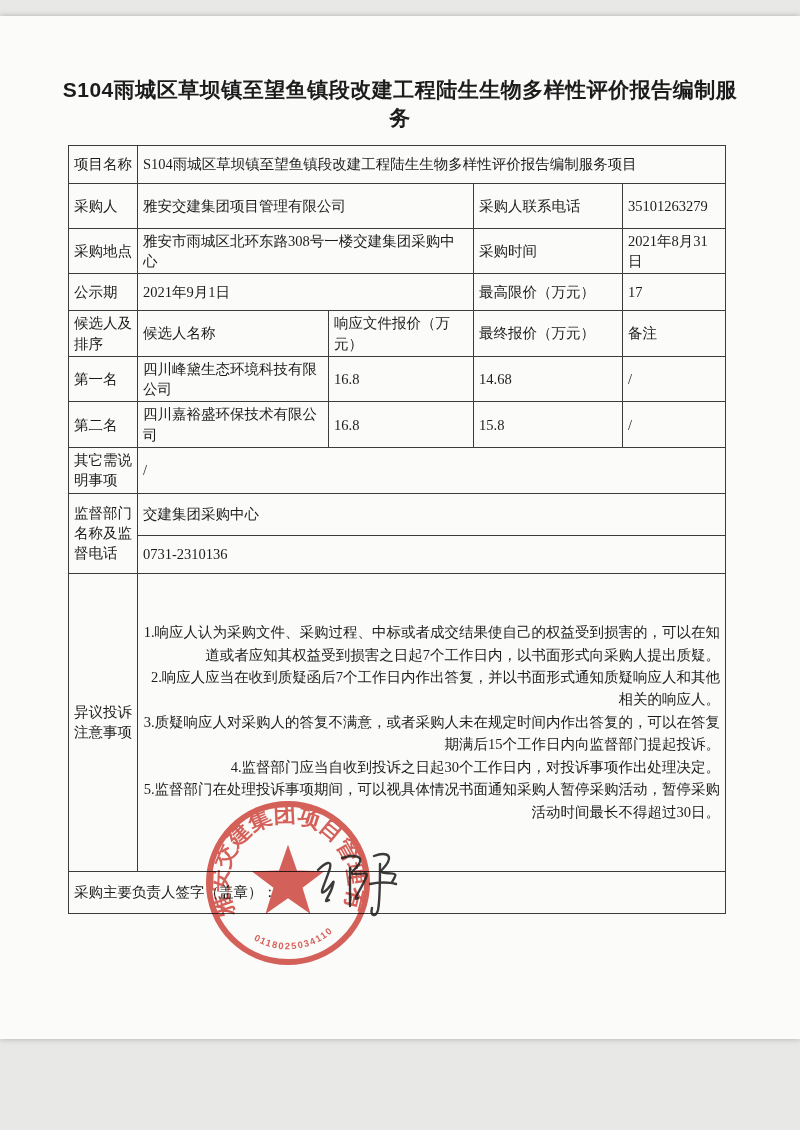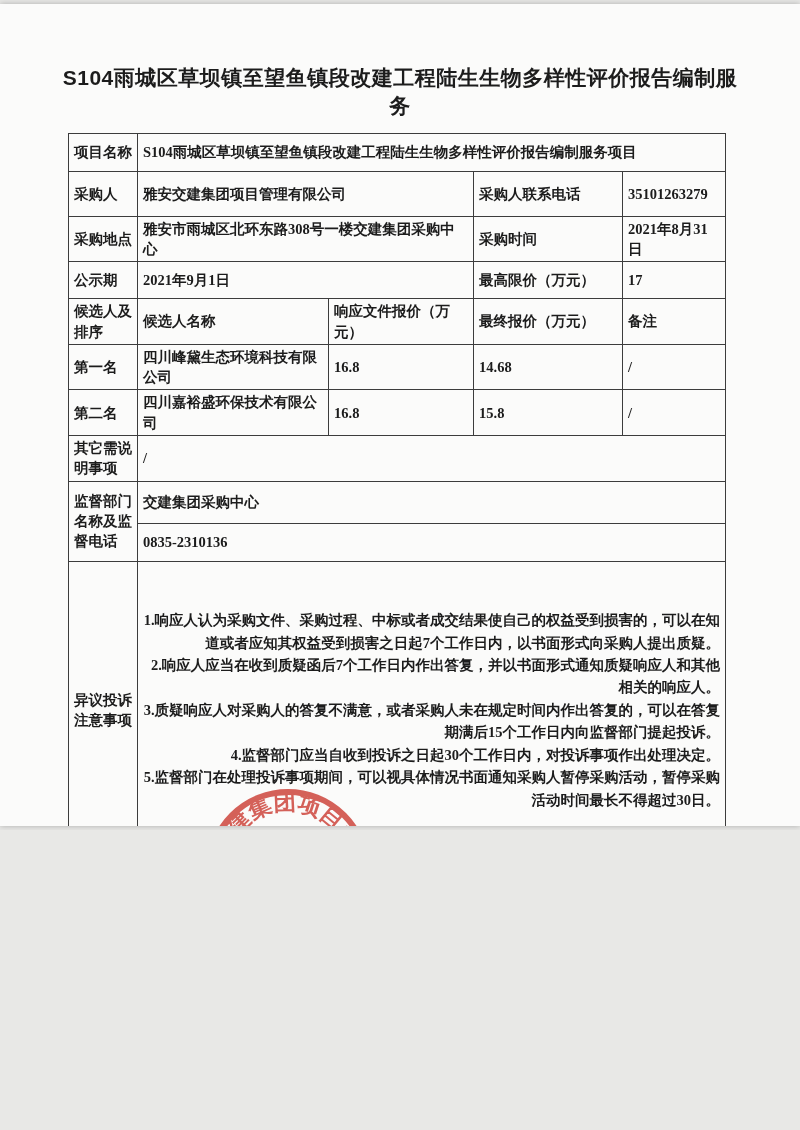--- a/index.html
+++ b/index.html
@@ -1,19 +1,19 @@
 <!DOCTYPE html>
 <html><head>
 <meta charset="utf-8">
 <style>
   html,body{margin:0;padding:0;background:#e8e8e6;}
   .page{
     position:relative;
-    width:800px;height:822px;
-    margin:4px auto;
+    width:800px;height:1023px;
+    margin:16px auto;
     background:#fbfbfa;
     font-family:"Liberation Serif","DejaVu Serif",serif;
     color:#1c1c1c;
     overflow:hidden;
     box-shadow:0 0 6px rgba(0,0,0,.25);
   }
   .doc-title{
     width:694px;
     margin:60px auto 12px auto;
     text-align:center;
@@ -31,21 +31,20 @@
     width:657px;
     font-size:14.5px;
     line-height:1.4;
   }
   table.main td{
     border:1.6px solid #3c3c3c;
     padding:2px 5px;
     vertical-align:middle;
     word-break:break-all;
     overflow:hidden;
-    font-weight:bold;
   }
   td.lab{padding-left:4px;padding-right:2px;}
   td.c{}
   td.labc{padding-left:2px;padding-right:2px;}
   .objection-text{padding:6px 8px;}
   .objection-text div{margin:0;line-height:1.55;text-align:right;}
   .sig-cell{padding-left:5px;}
   
   .stamp{
     position:absolute;
@@ -134,21 +133,21 @@
     <tr style="height:40px">
       <td class="lab">其它需说明事项</td>
       <td colspan="4" class="c">/</td>
     </tr>
 
     <tr style="height:42px">
       <td rowspan="2" class="labc">监督部门名称及监督电话</td>
       <td colspan="4" class="c">交建集团采购中心</td>
     </tr>
     <tr style="height:38px">
-      <td colspan="4" class="c">0835-2310136</td>
+      <td colspan="4" class="c">0731-2310136</td>
     </tr>
 
     <tr style="height:298px">
       <td class="lab">异议投诉注意事项</td>
       <td colspan="4" class="objection-text">
         <div>1.响应人认为采购文件、采购过程、中标或者成交结果使自己的权益受到损害的，可以在知道或者应知其权益受到损害之日起7个工作日内，以书面形式向采购人提出质疑。</div>
         <div>2.响应人应当在收到质疑函后7个工作日内作出答复，并以书面形式通知质疑响应人和其他相关的响应人。</div>
         <div>3.质疑响应人对采购人的答复不满意，或者采购人未在规定时间内作出答复的，可以在答复期满后15个工作日内向监督部门提起投诉。</div>
         <div>4.监督部门应当自收到投诉之日起30个工作日内，对投诉事项作出处理决定。</div>
         <div>5.监督部门在处理投诉事项期间，可以视具体情况书面通知采购人暂停采购活动，暂停采购活动时间最长不得超过30日。</div>

